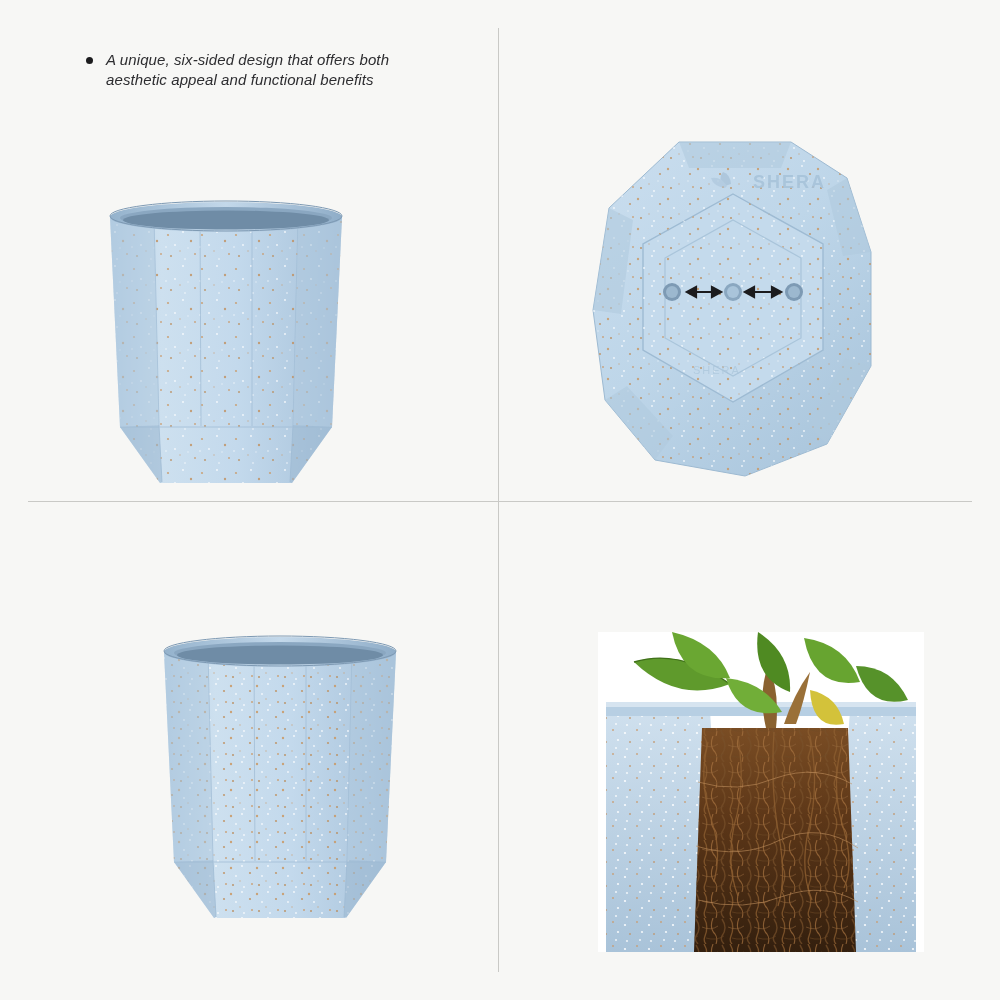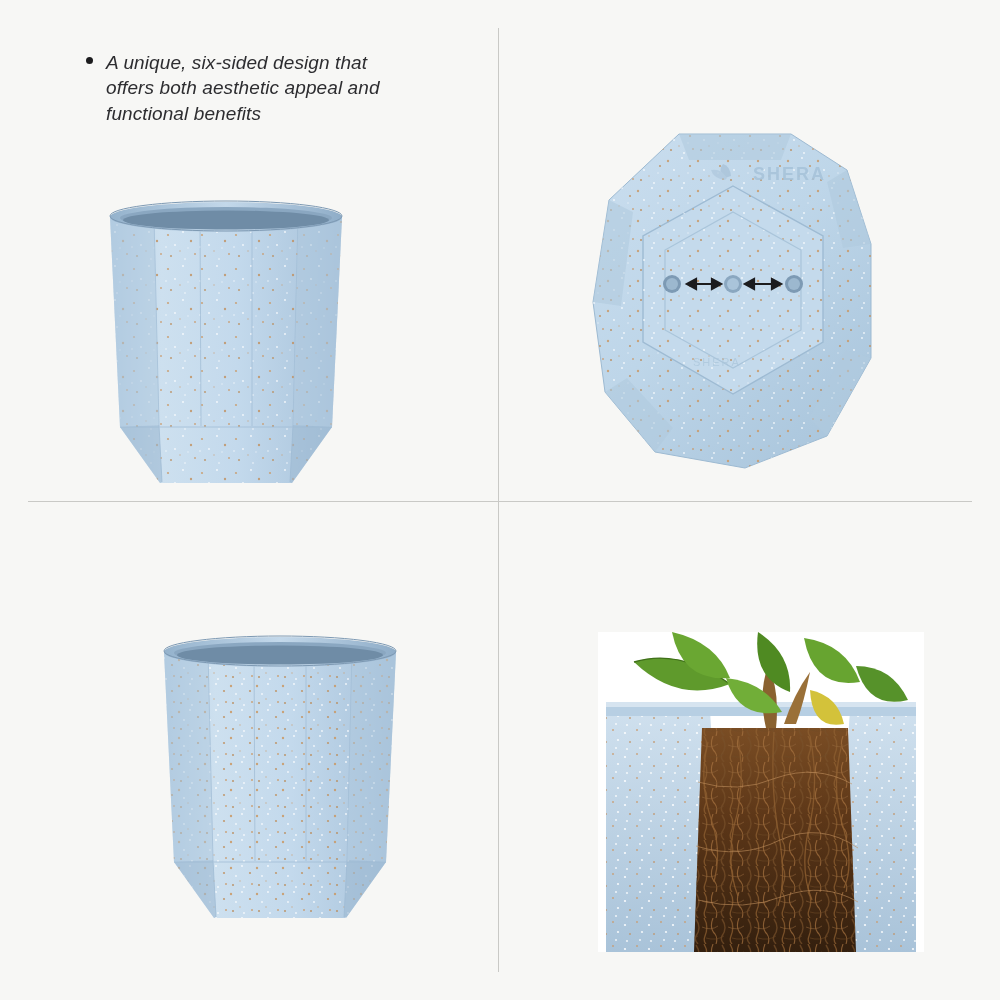--- a/index.html
+++ b/index.html
@@ -20,36 +20,36 @@
   .divider-v, .divider-h {
     position: absolute;
     background: #c9c9c6;
   }
   .divider-v { width: 1px; }
   .divider-h { height: 1px; }
 
   
   .quad { position: absolute; }
   #quad-tl { left: 0;   top: 0;   width: 497px; height: 500px; }
-  #quad-tr { left: 499px; top: 8px; width: 501px; height: 500px; }
+  #quad-tr { left: 499px; top: 16px; width: 501px; height: 500px; }
   #quad-bl { left: 0;   top: 502px; width: 497px; height: 498px; }
   #quad-br { left: 499px; top: 502px; width: 501px; height: 498px; }
 
   
   .bullets {
     position: absolute;
     list-style: none;
     margin: 0; padding: 0;
   }
   .bullets li {
     position: relative;
     padding-left: 26px;
     margin-bottom: 16px;
     font-style: italic;
-    font-size: 19px;
+    font-size: 15px;
     line-height: 1.33;
     color: #2d2d30;
     letter-spacing: .1px;
   }
   .bullets li:before {
     content: "";
     position: absolute;
     left: 6px; top: 7px;
     width: 7px; height: 7px;
     background: #1c1c1e;

